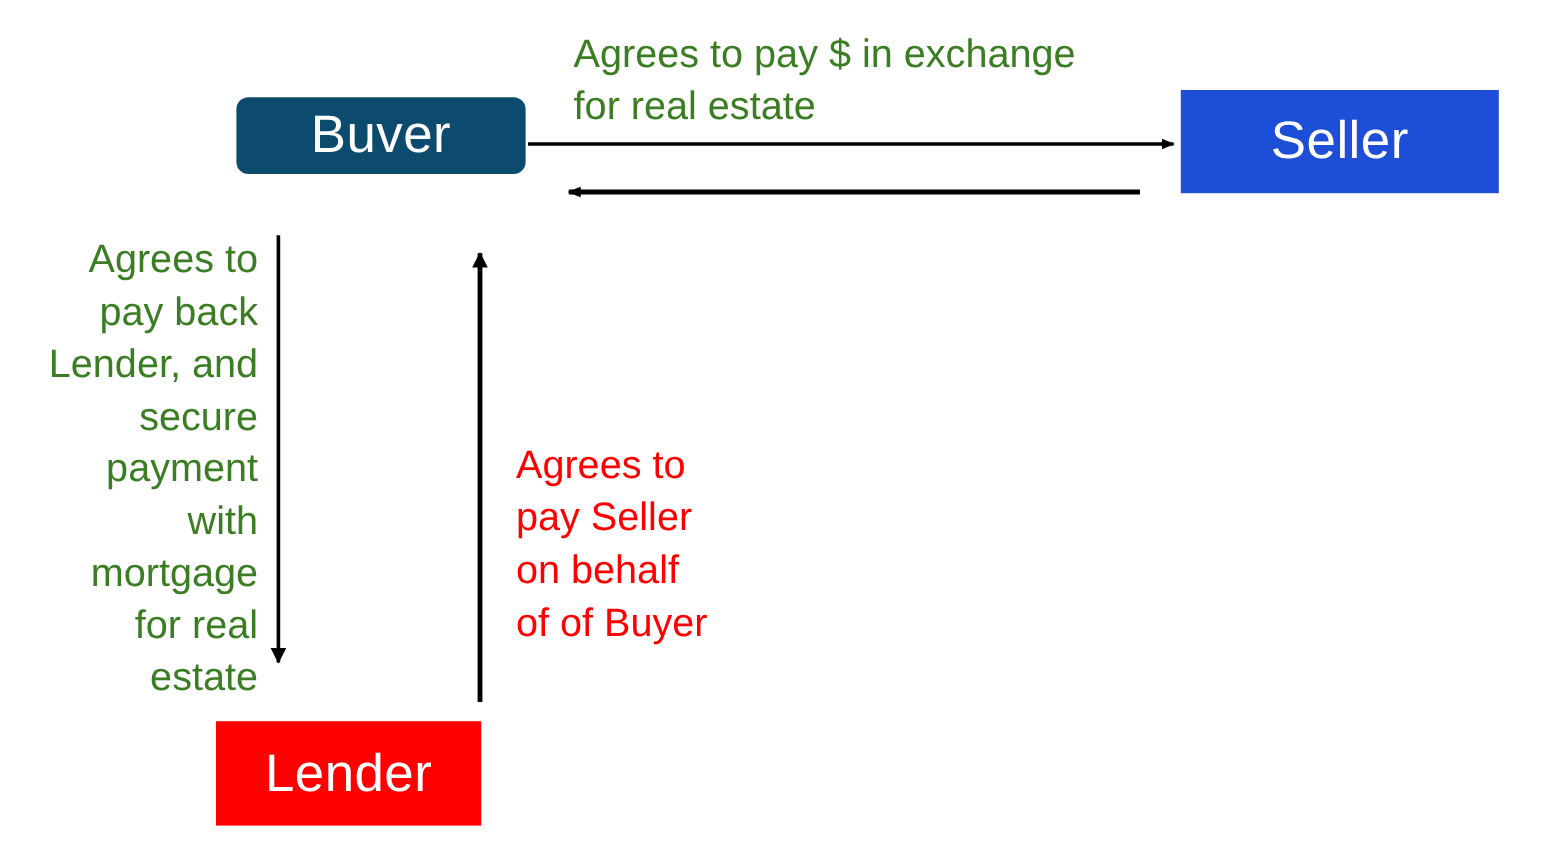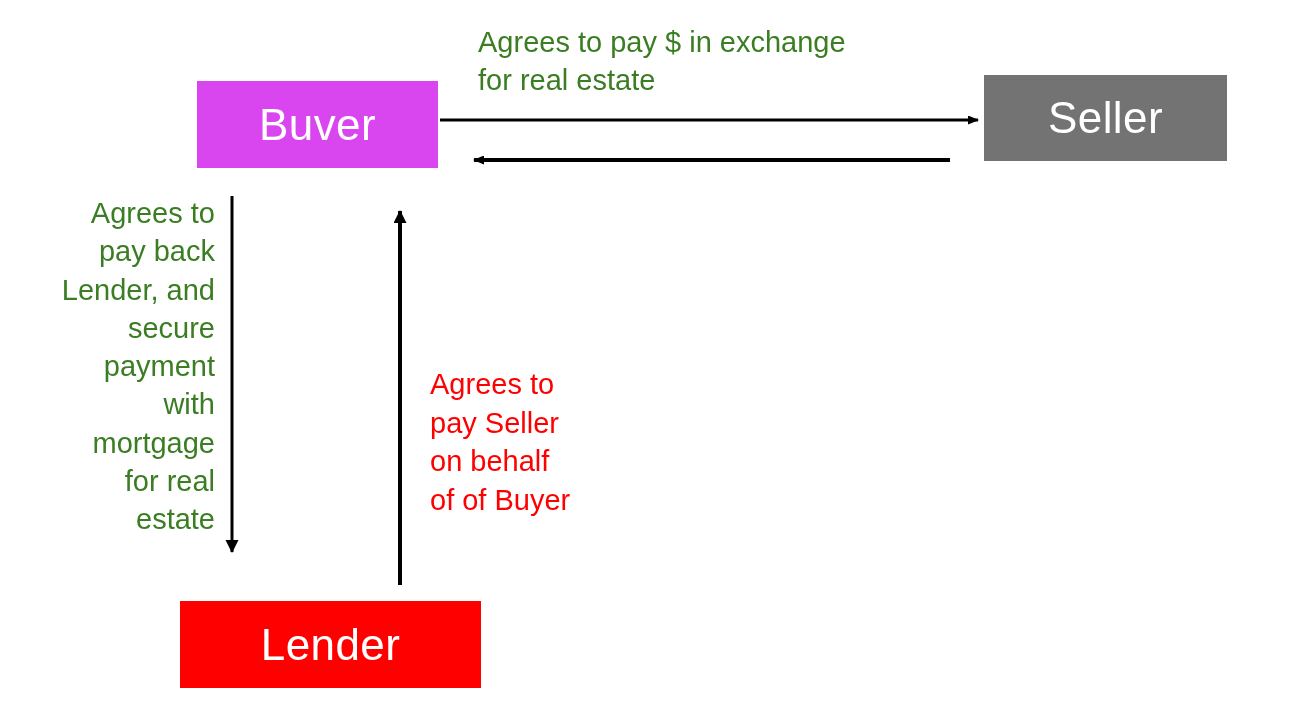--- a/index.html
+++ b/index.html
@@ -40,43 +40,44 @@
     font-size: 44px;
     line-height: 1;
     letter-spacing: 0.4px;
     white-space: nowrap;
   }
 
   #box-buyer {
     left: 197px;
     top: 81px;
     width: 241px;
-    height: 87px;
-    background: #d946ef;
+    height: 64px;
+    background: #0c4a6e;
+    border-radius: 10px;
   }
   #box-seller {
     left: 984px;
     top: 75px;
-    width: 243px;
+    width: 265px;
     height: 86px;
-    background: #737373;
+    background: #1d4ed8;
   }
   #box-lender {
     left: 180px;
     top: 601px;
-    width: 301px;
+    width: 221px;
     height: 87px;
     background: #FF0000;
     align-items: center;
   }
 
   
   .edge-label {
     position: absolute;
-    font-size: 29px;
+    font-size: 33px;
     line-height: 1.3;
     white-space: pre-line;
   }
 
   #label-buyer-to-seller {
     left: 478px;
     top: 24px;
     width: 470px;
     text-align: left;
     color: #3A7D22;

